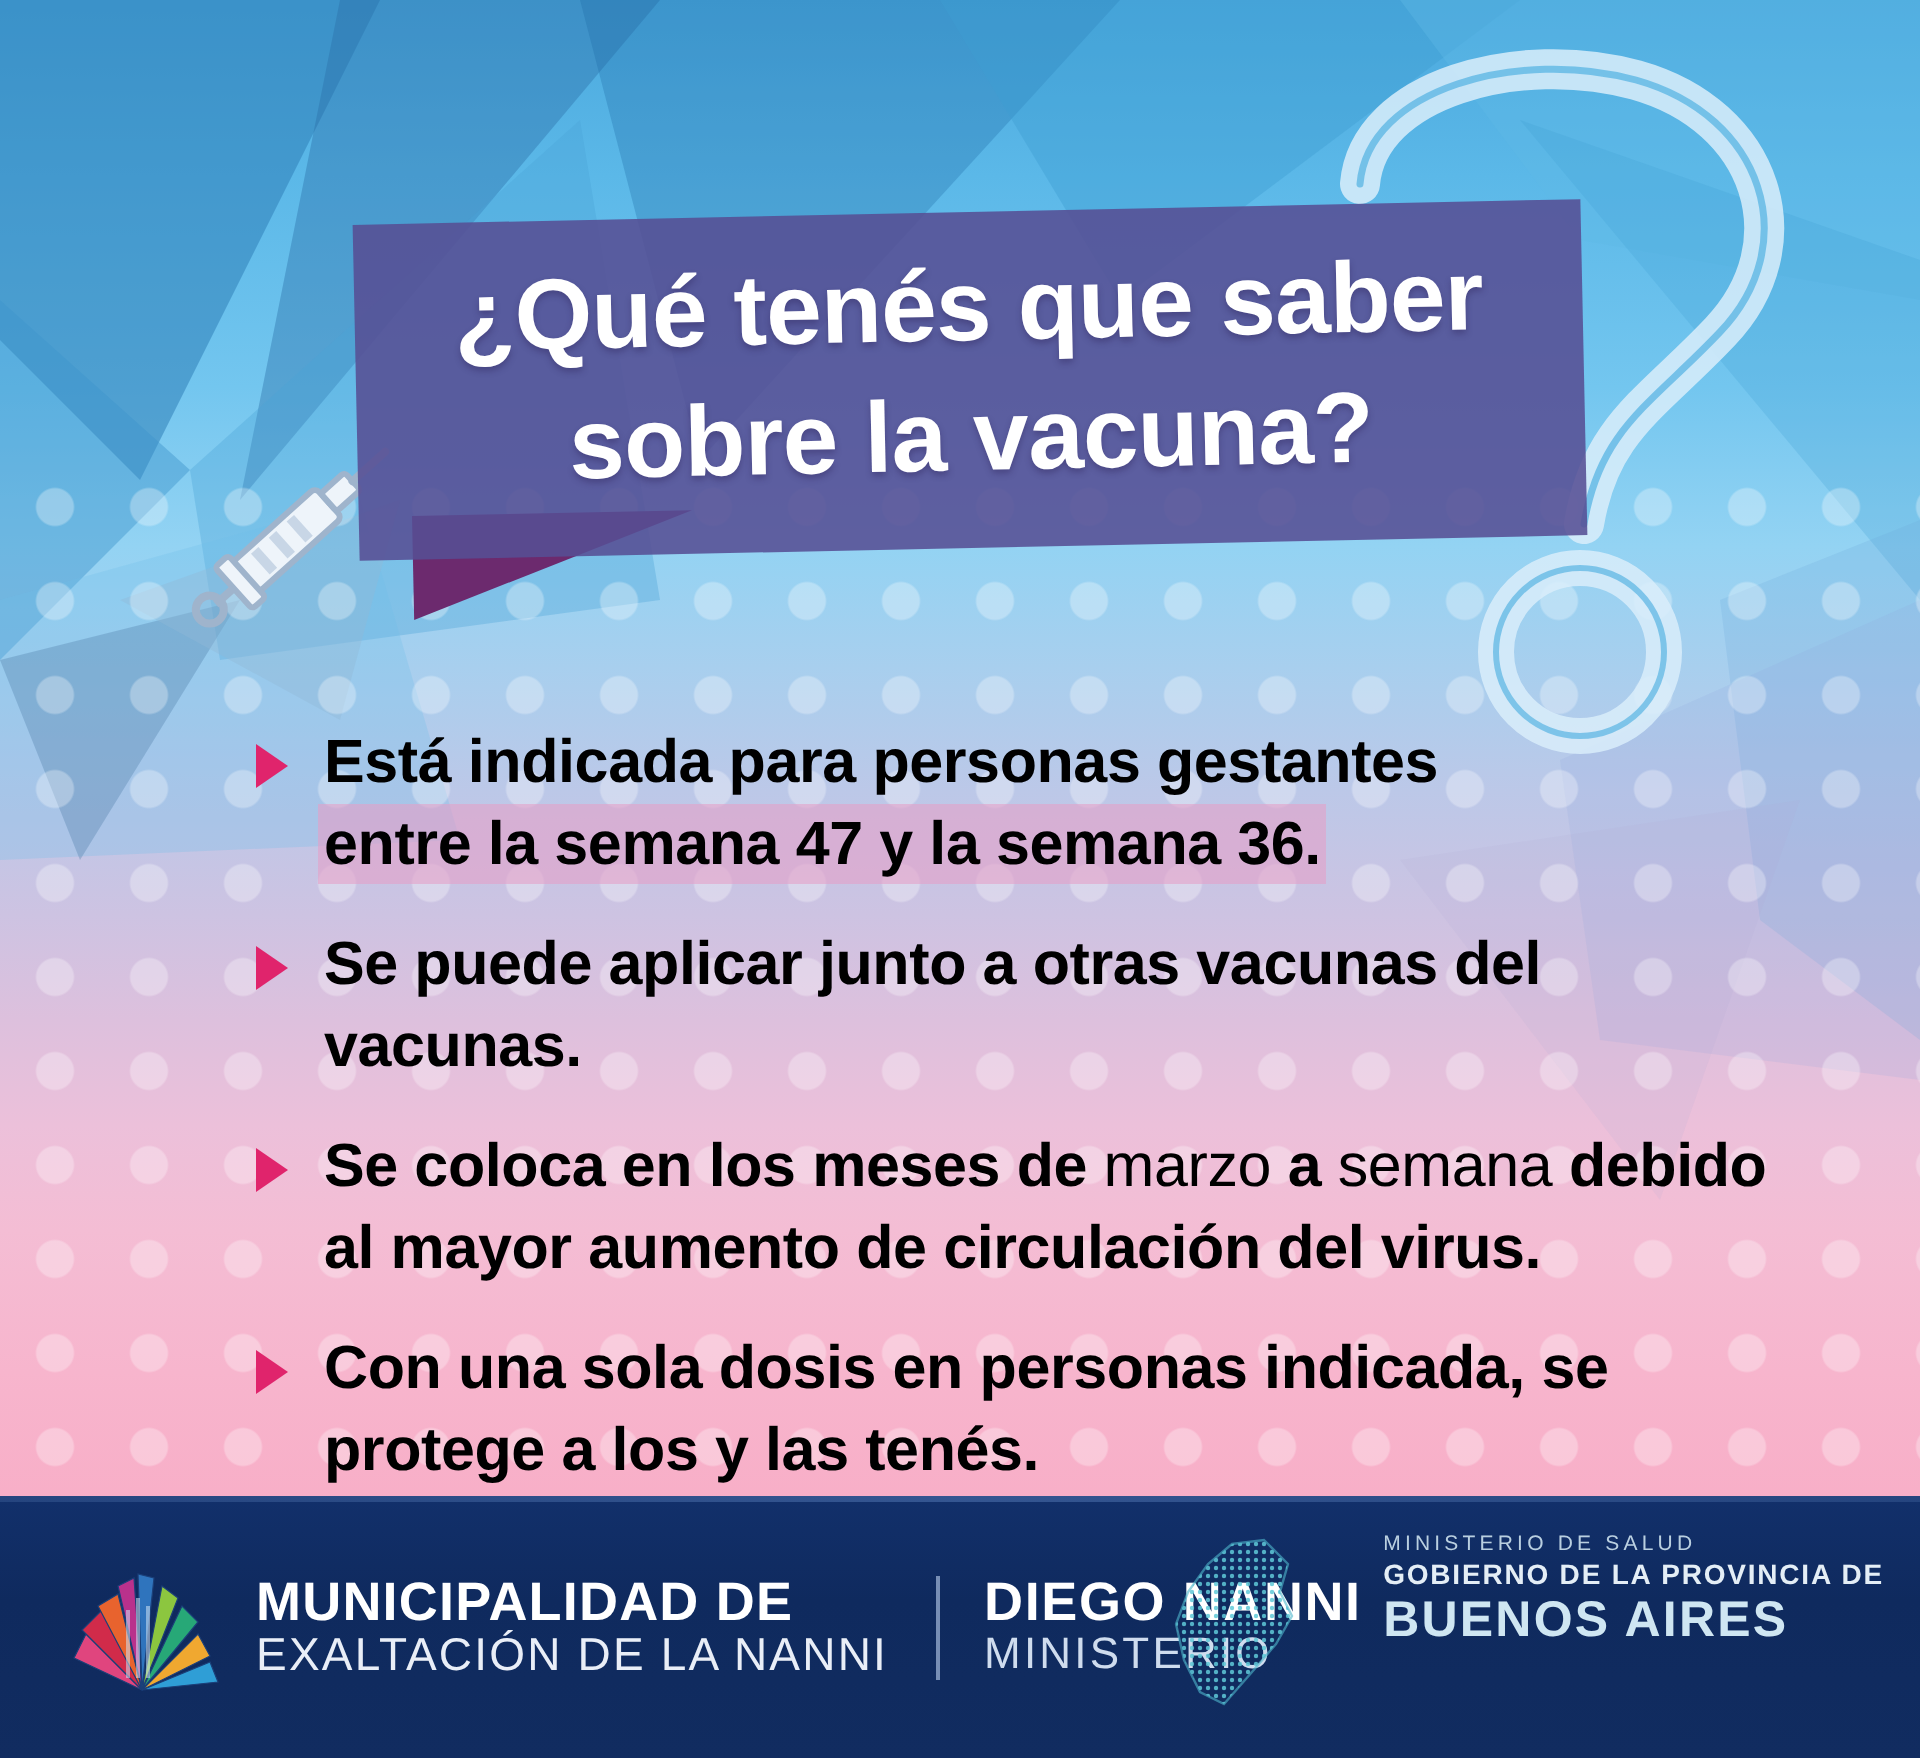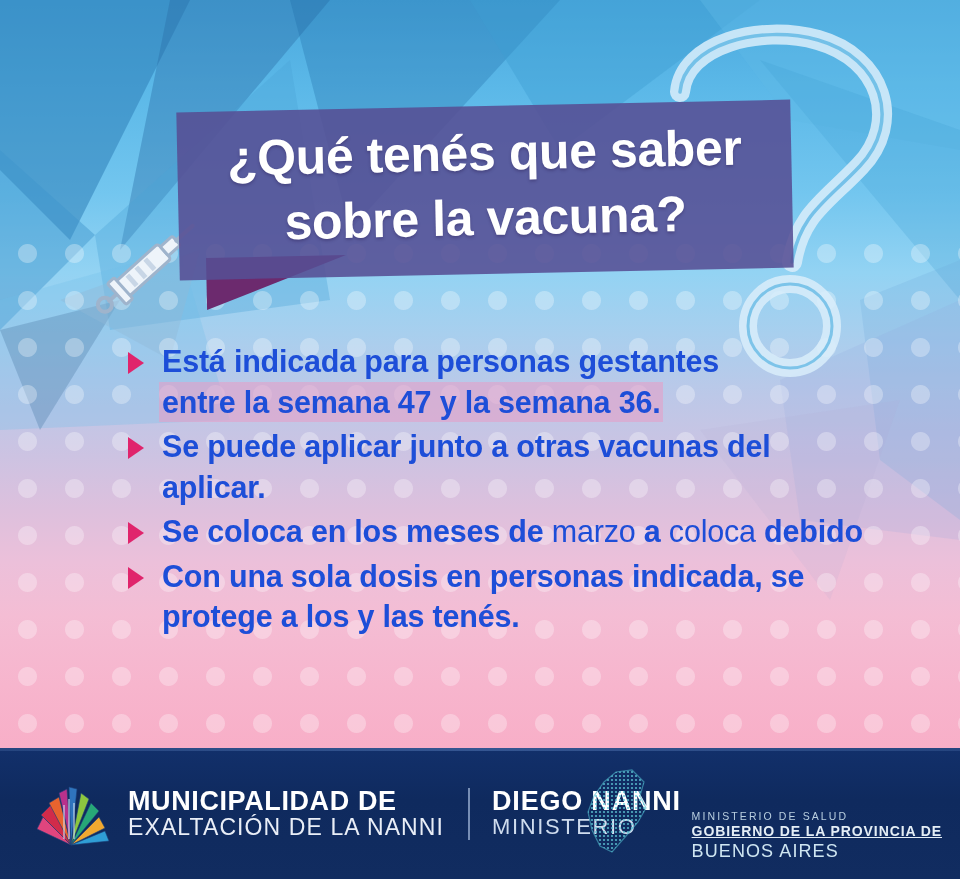--- a/index.html
+++ b/index.html
@@ -90,25 +90,26 @@
     margin-bottom:4px;
   }
   .bullet-marker {
     position:absolute; left:8px; top:11px;
     width:0; height:0;
     border-top:11px solid transparent;
     border-bottom:11px solid transparent;
     border-left:16px solid #e0246c;
   }
   .bullet-text {
-    color:#1d4ed8;
+    color:#000000;
     font-size:30.5px;
     font-weight:600;
     line-height:1.33;
     letter-spacing:-0.2px;
+    margin-top:20px;
   }
   .bullet-text b { font-weight:normal; }
   .hl {
     background:rgba(229,160,200,0.60);
     box-shadow:0 0 0 3px rgba(229,160,200,0.60);
     font-weight:bold;
   }
 
   
   .footer {
@@ -143,34 +144,34 @@
   .nanni-l1 {
     color:#ffffff; font-weight:bold; font-size:27px;
     letter-spacing:0.8px; line-height:1.06;
   }
   .nanni-l2 {
     color:#cfdcee; font-size:22px; letter-spacing:1.6px; line-height:1.12;
   }
   .pba {
     position:absolute; right:18px; top:50%;
     transform:translateY(-50%);
-    display:flex; align-items:flex-end;gap:26px;
+    display:flex; align-items:flex-start;gap:26px;
   }
   .pba-map { width:74px; height:96px; flex:0 0 auto; margin-right:10px; }
   .pba-text { display:flex; flex-direction:column; }
   .pba-l1 {
     color:#b9cfe0; font-size:10.5px; letter-spacing:2.1px;
     line-height:1.25;
   }
   .pba-l2 {
     color:#e4eef6; font-size:14px; font-weight:bold;
-    letter-spacing:0.9px; line-height:1.25;text-decoration:underline;
+    letter-spacing:0.9px; line-height:1.25;
   }
   .pba-l3 {
-    color:#cfe6f2; font-size:18px; font-weight:normal;
+    color:#cfe6f2; font-size:25px; font-weight:bold;
     letter-spacing:1.1px; line-height:1.15;
   }
 </style>
 </head>
 <body>
 
 <div class="poster">
 
   <div class="bg-gradient"></div>
 
@@ -241,28 +242,29 @@
       <div class="bullet-text">
         <span>Está indicada para personas gestantes</span><br>
         <span class="hl">entre la semana 47 y la semana 36.</span>
       </div>
     </div>
 
     <div class="bullet-item">
       <span class="bullet-marker"></span>
       <div class="bullet-text">
         <span>Se puede aplicar junto a otras vacunas del</span><br>
-        <span>aplicar.</span>
+        <span>vacunas.</span>
       </div>
     </div>
 
     <div class="bullet-item">
       <span class="bullet-marker"></span>
       <div class="bullet-text">
-        <span>Se coloca en los meses de </span><b>marzo</b><span> a </span><b>coloca</b><span> debido</span><br>
+        <span>Se coloca en los meses de </span><b>marzo</b><span> a </span><b>semana</b><span> debido</span><br>
+        <span>al mayor aumento de circulación del virus.</span>
       </div>
     </div>
 
     <div class="bullet-item">
       <span class="bullet-marker"></span>
       <div class="bullet-text">
         <span>Con una sola dosis en personas indicada, se</span><br>
         <span>protege a los y las tenés.</span>
       </div>
     </div>

